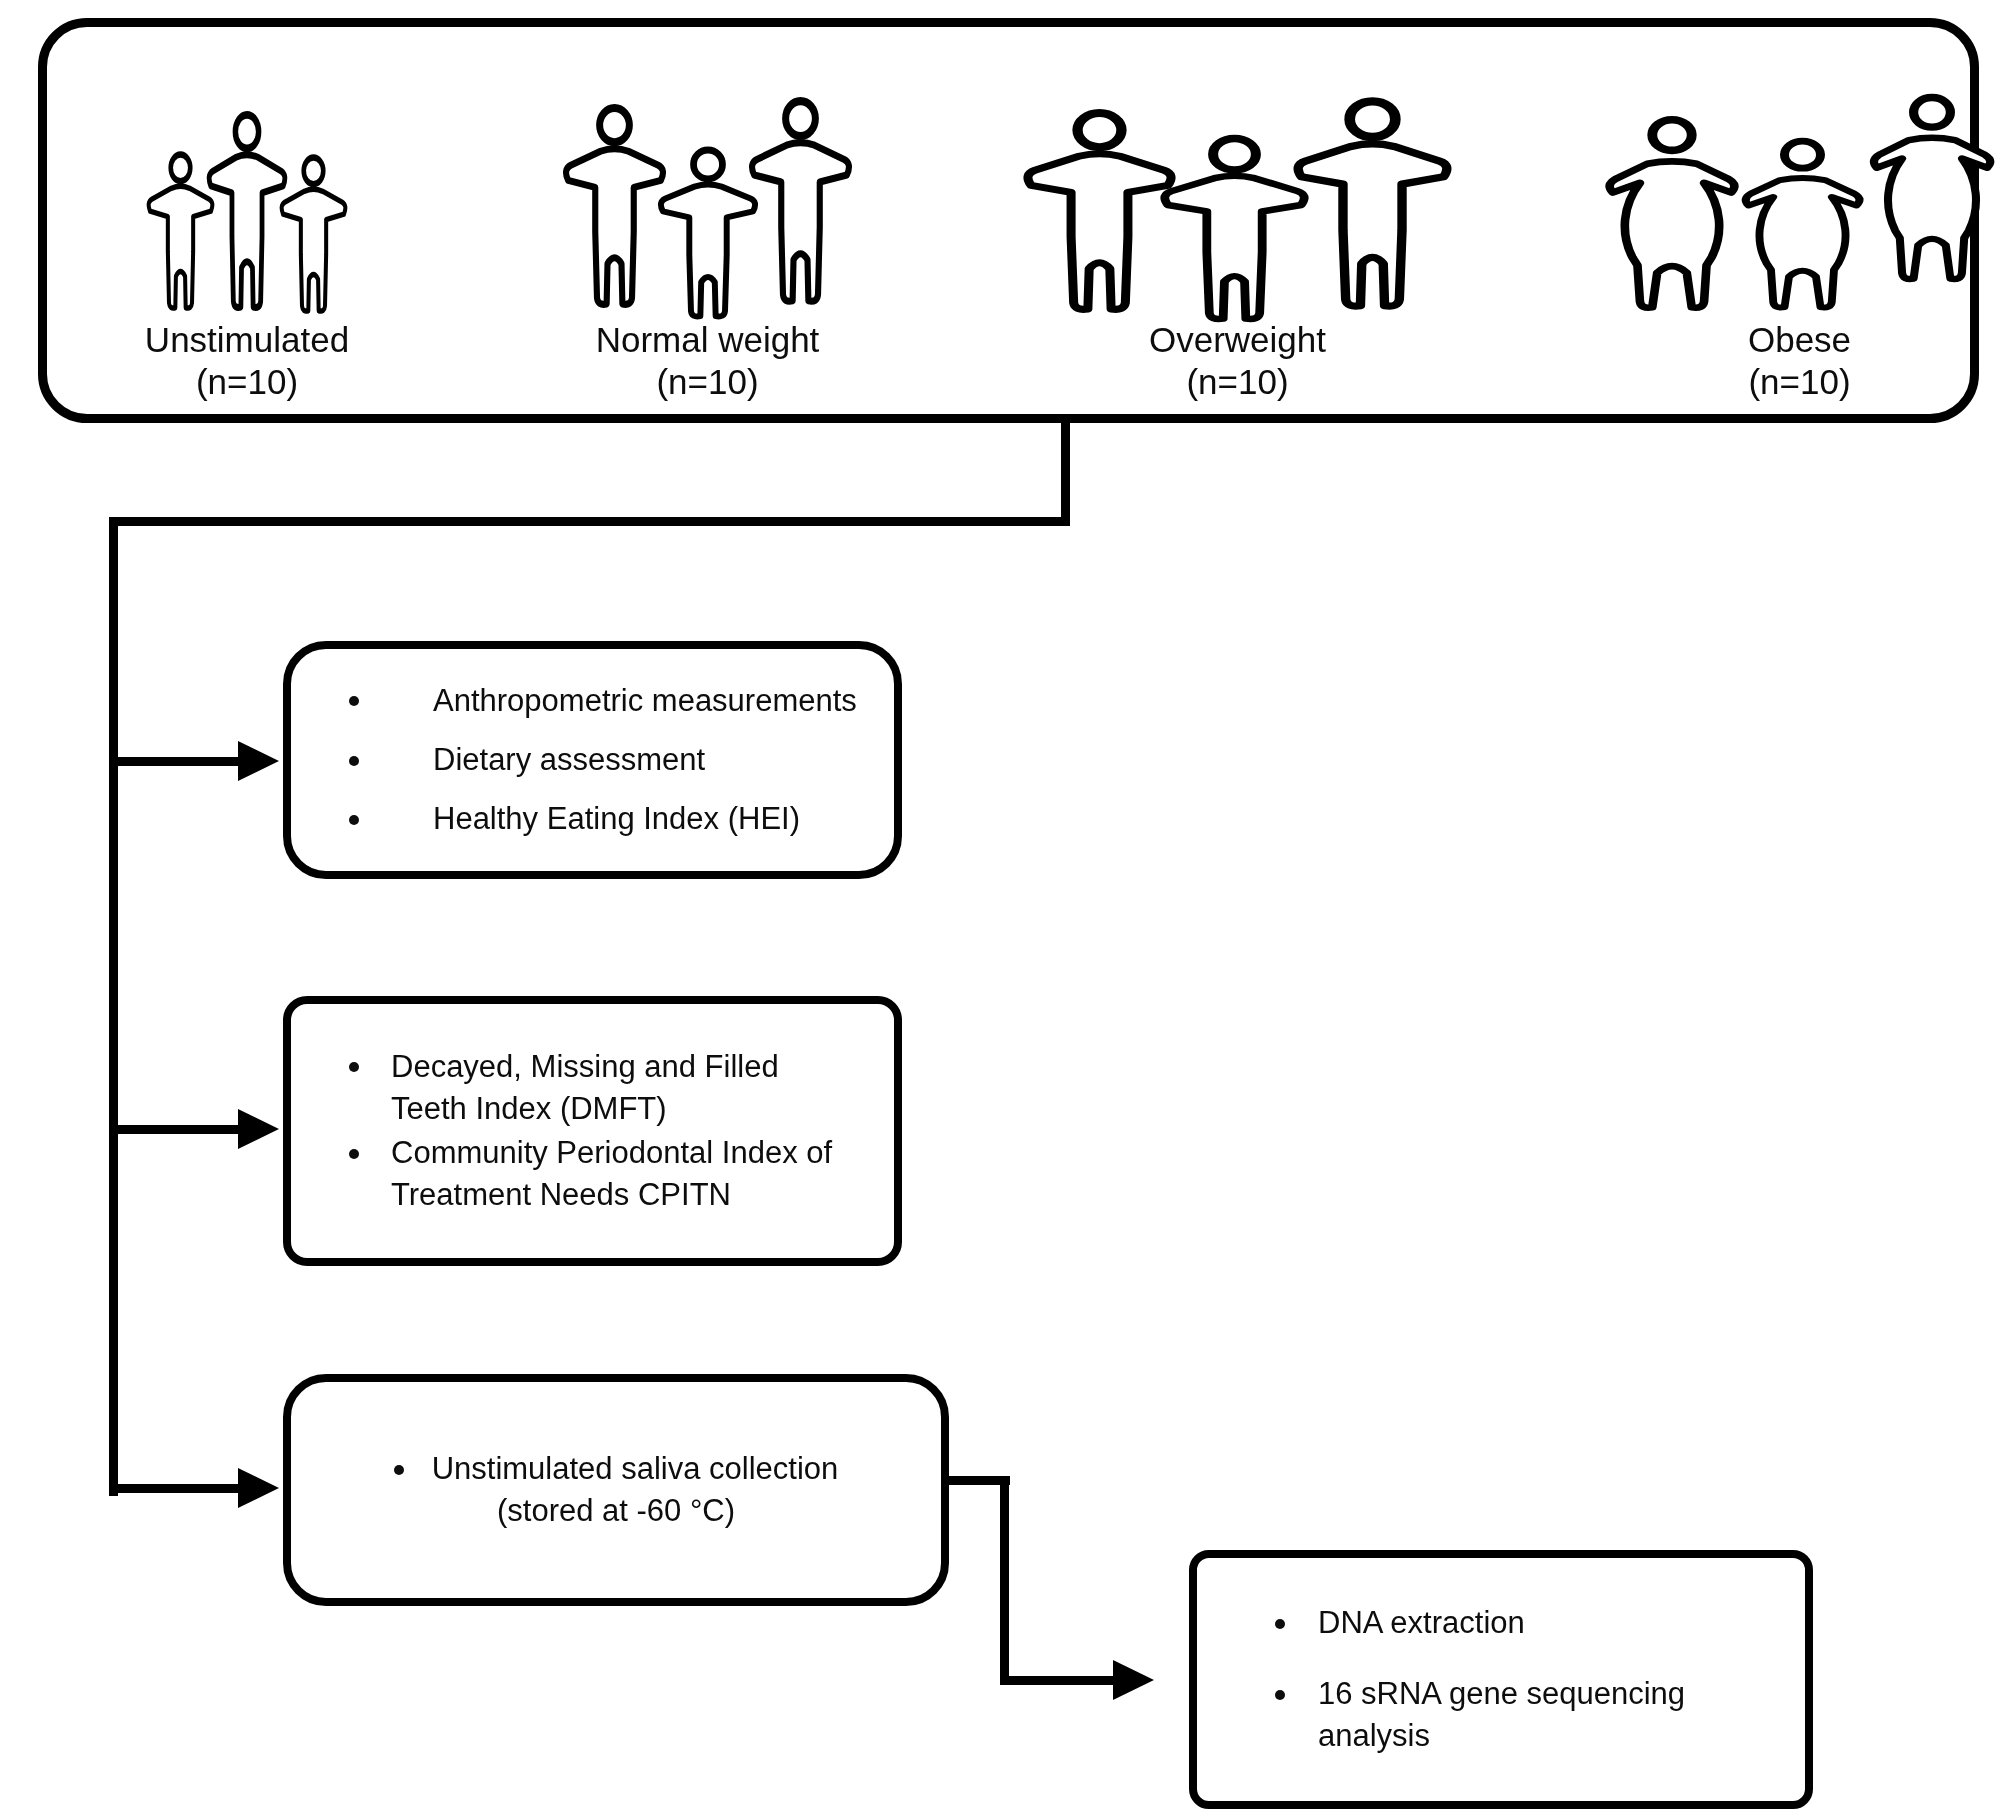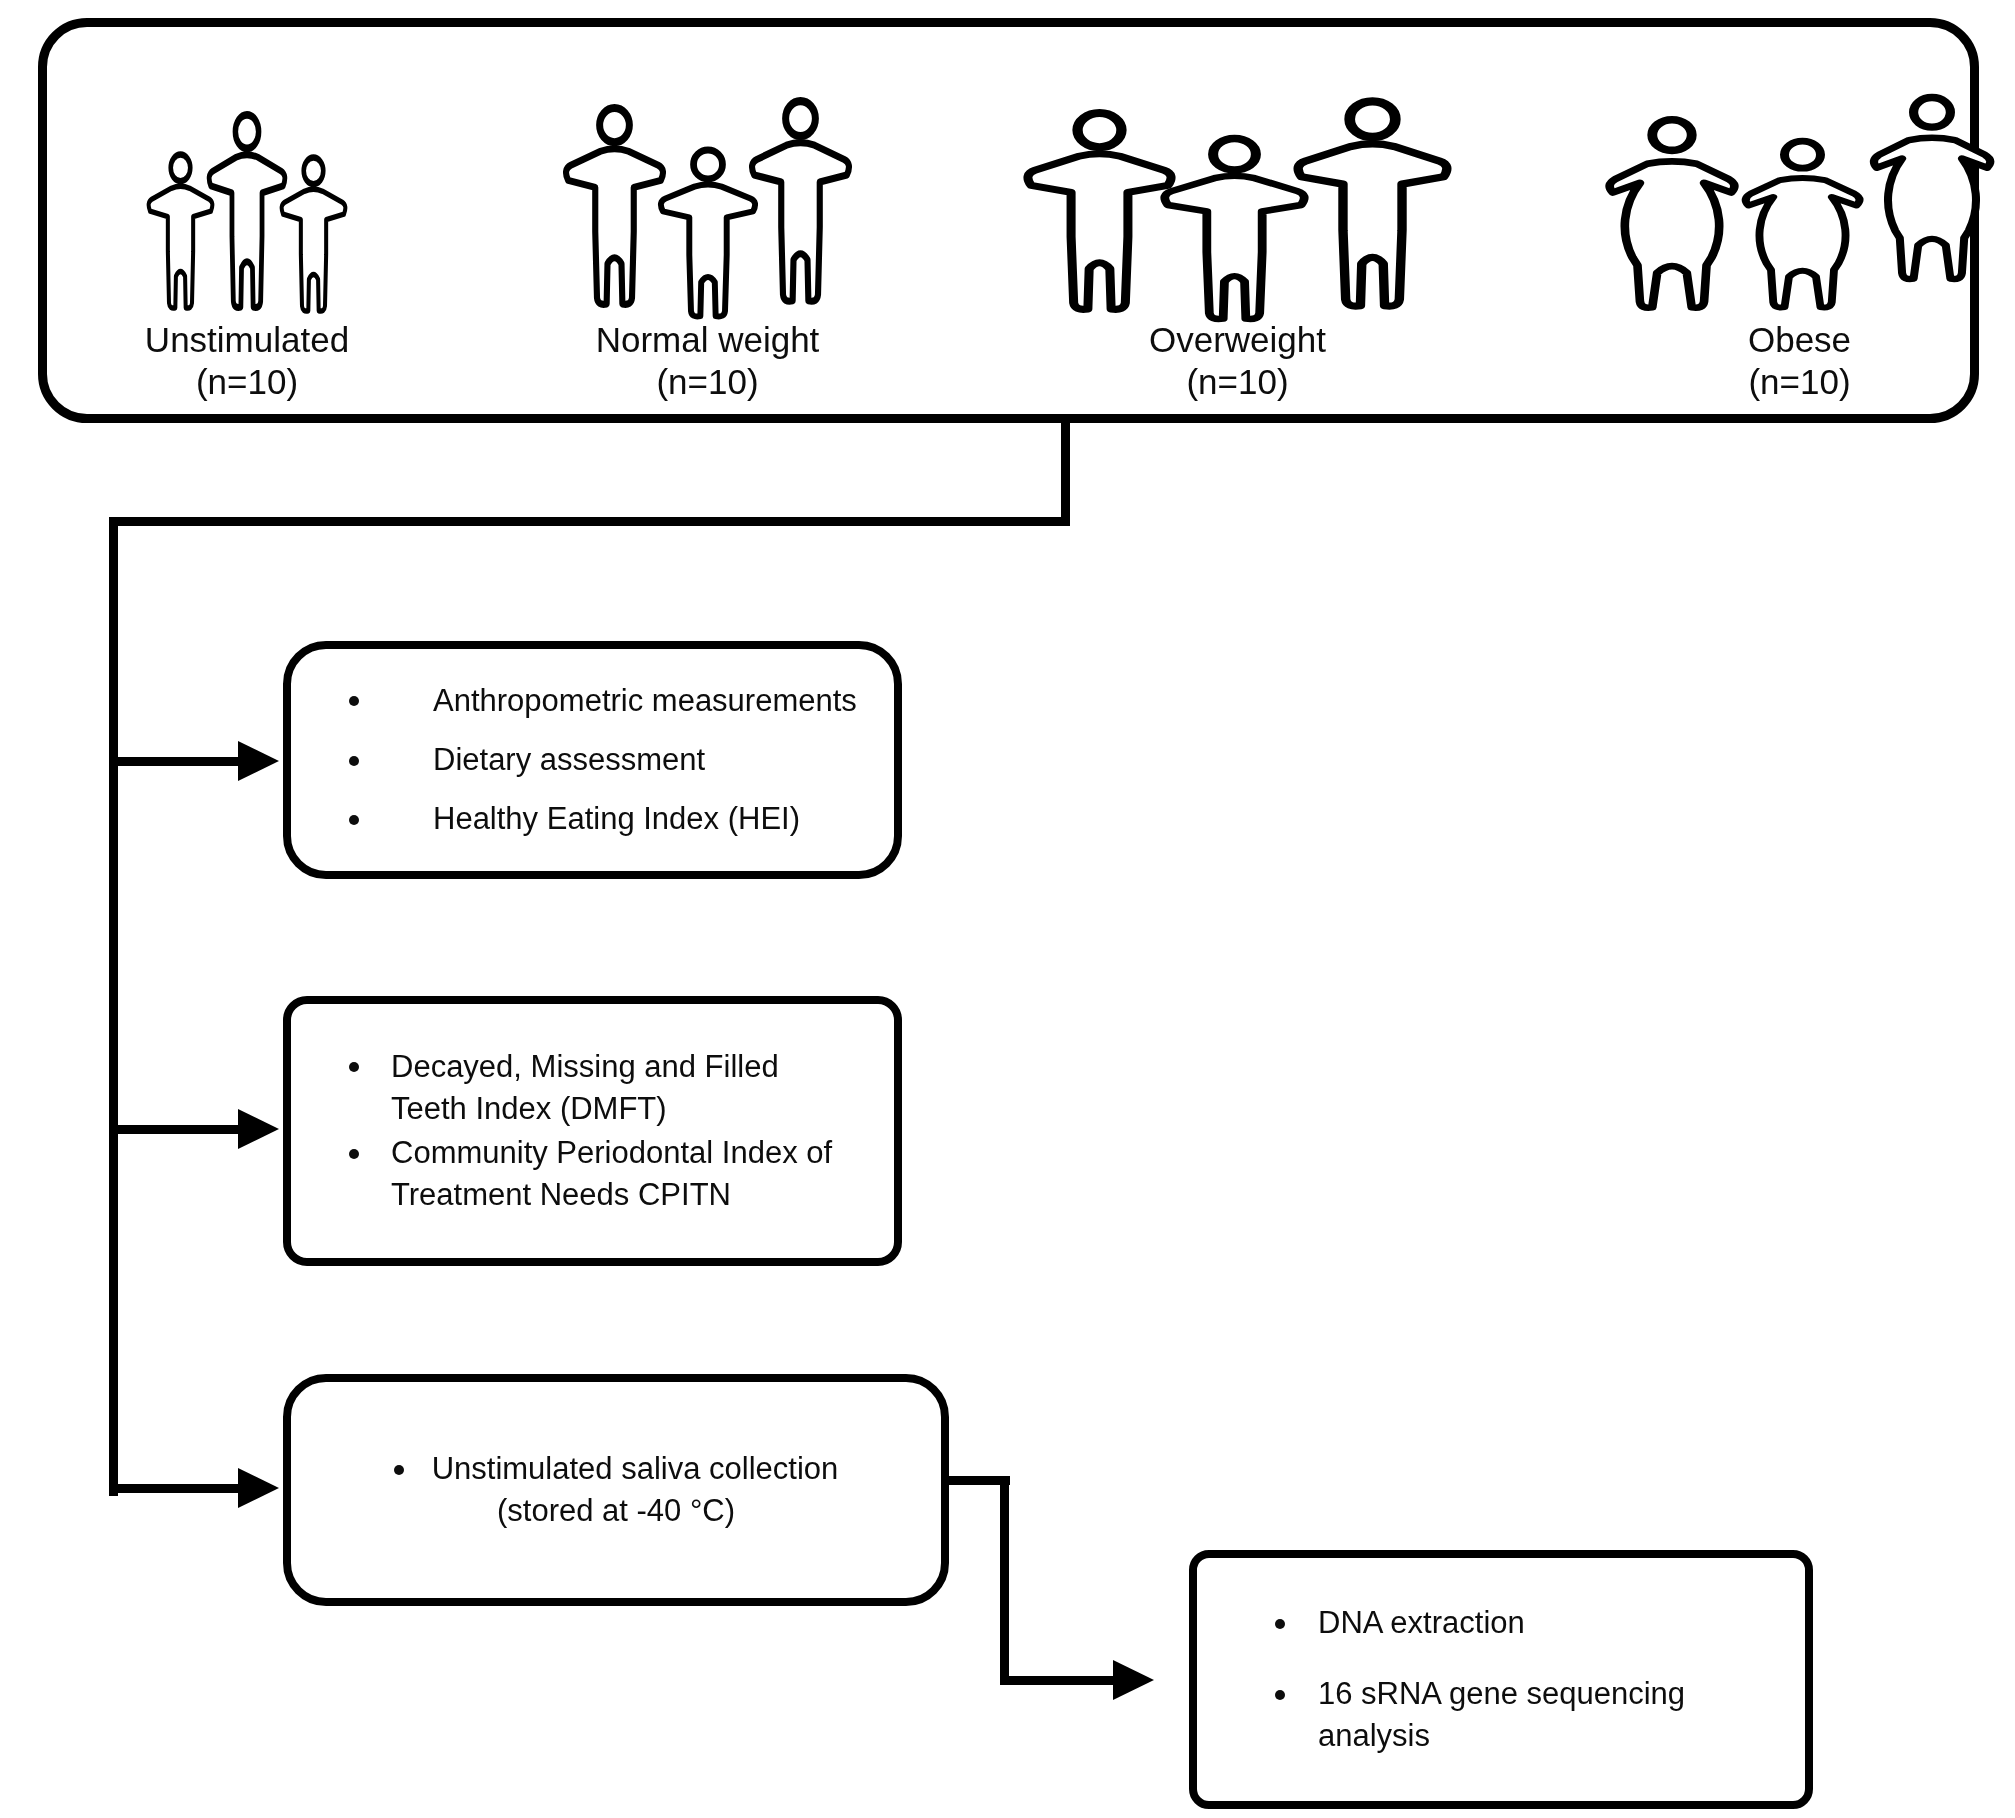--- a/index.html
+++ b/index.html
@@ -180,21 +180,21 @@
       </div>
     </div>
   </div>
 
   <div class="rbox" style="left:283px;top:1374px;width:666px;height:232px;">
     <div class="saliva-inner">
       <div class="saliva-l1">
         <span class="dot"></span>
         <span class="btext">Unstimulated saliva collection</span>
       </div>
-      <div class="btext">(stored at -40 °C)</div>
+      <div class="btext">(stored at -60 °C)</div>
     </div>
   </div>
 
   <div class="rbox seq" style="left:1163px;top:1550px;width:624px;height:259px;border-width:8px;border-radius:20px;margin-left:26px;">
     <div class="blist">
       <div class="bitem">
         <span class="dot"></span>
         <span class="btext">DNA extraction</span>
       </div>
       <div class="bitem">

